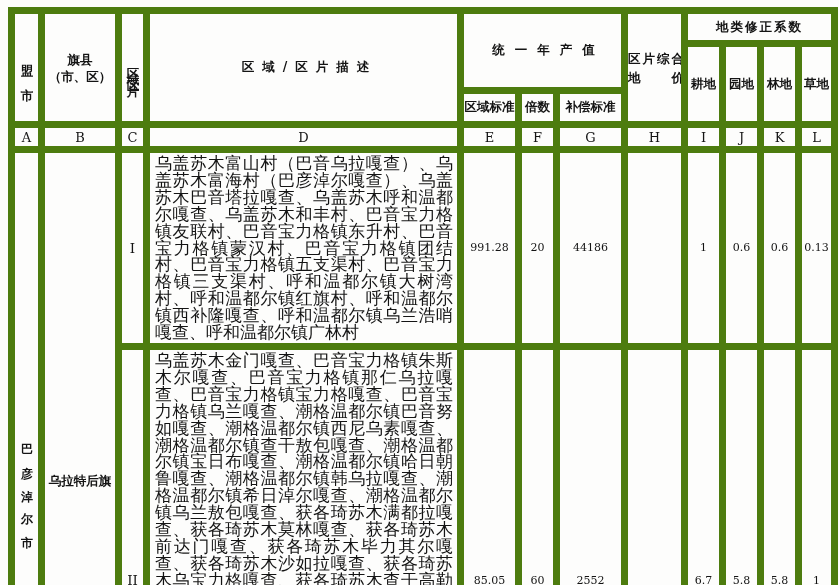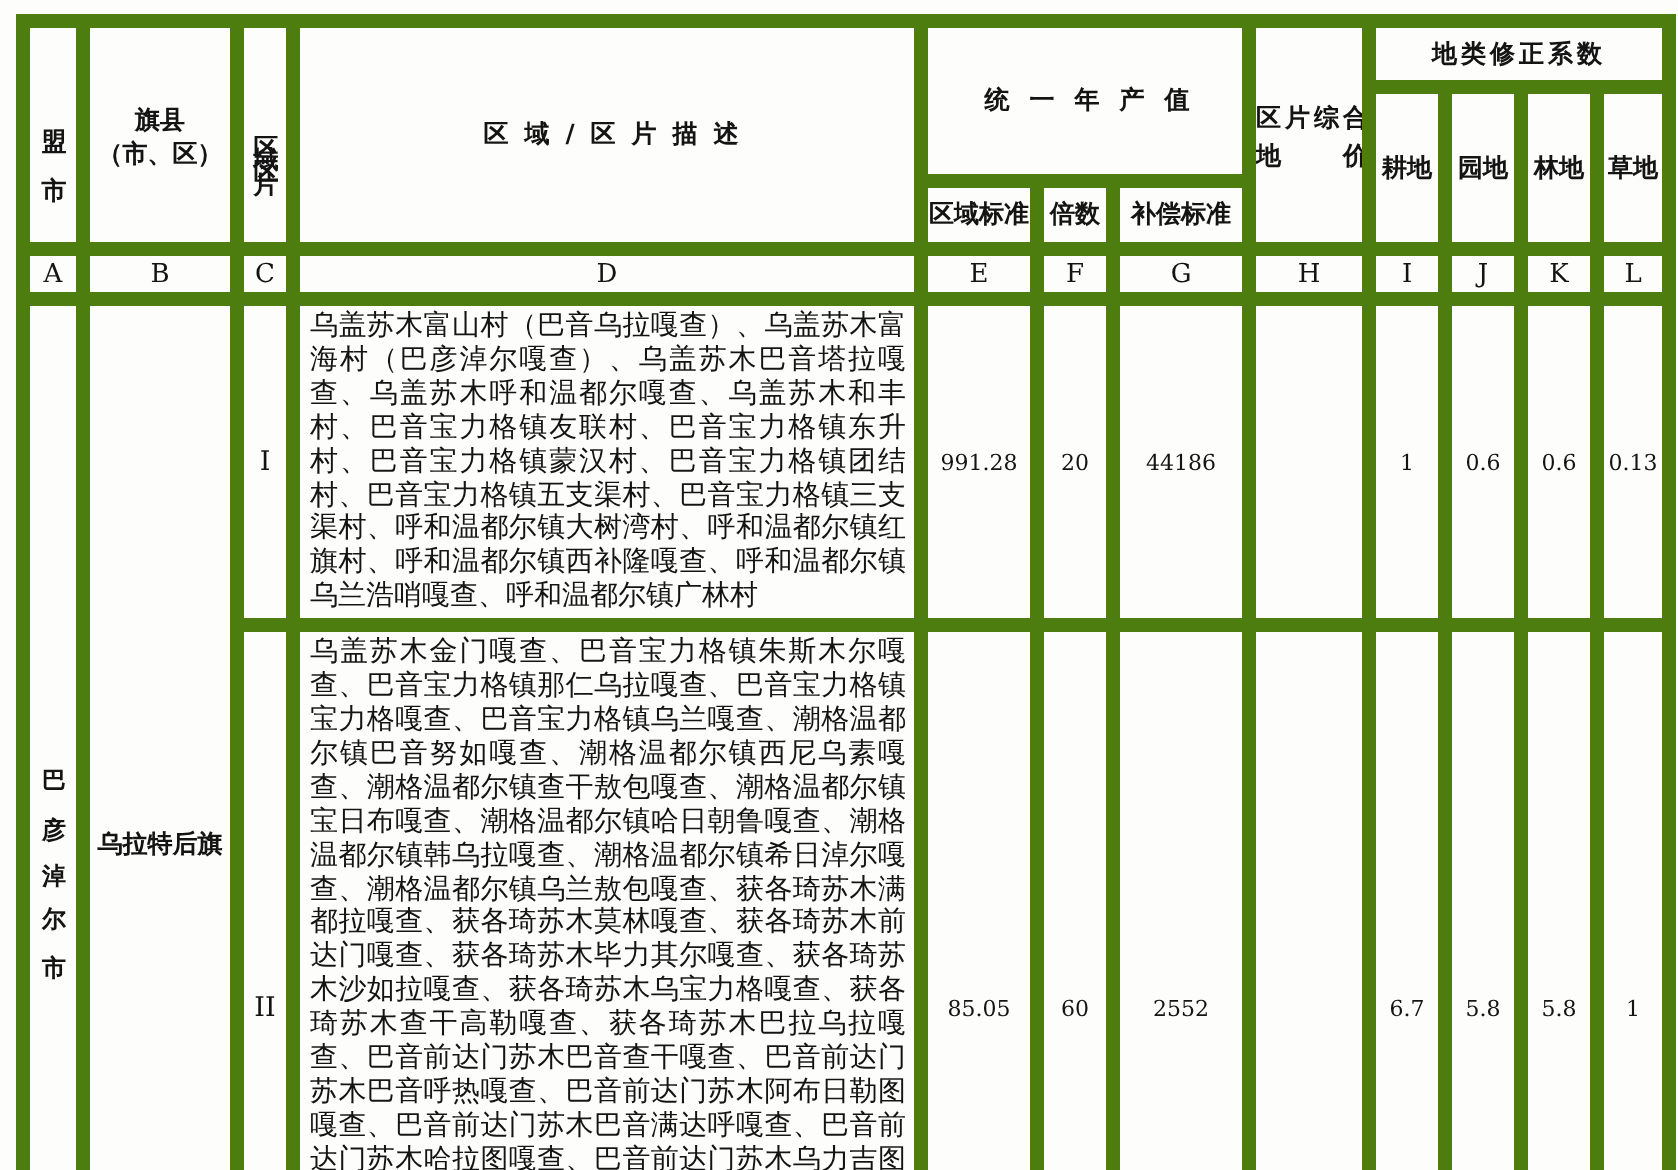--- a/index.html
+++ b/index.html
@@ -41,21 +41,21 @@
     width: 56px; margin: 0 auto;
     text-align: justify; text-align-last: justify;
     line-height: 19px;
   }
   .banner-hdr div { line-height: 17px; }
   .letters td { font-size: 13px; height: 25px; font-family: "DejaVu Serif", serif; }
   .desc {
     text-align: justify;
     vertical-align: top;
     padding: 2px 4px 2px 5px;
-    font-size: 14px;
+    font-size: 17px;
     line-height: 16.9px;
     font-family: "DejaVu Serif", serif;
   }
   .num { font-size: 11px; }
   .zone-num { font-size: 13.5px; }
 </style>
 </head>
 <body>
 
 <div class="page">

